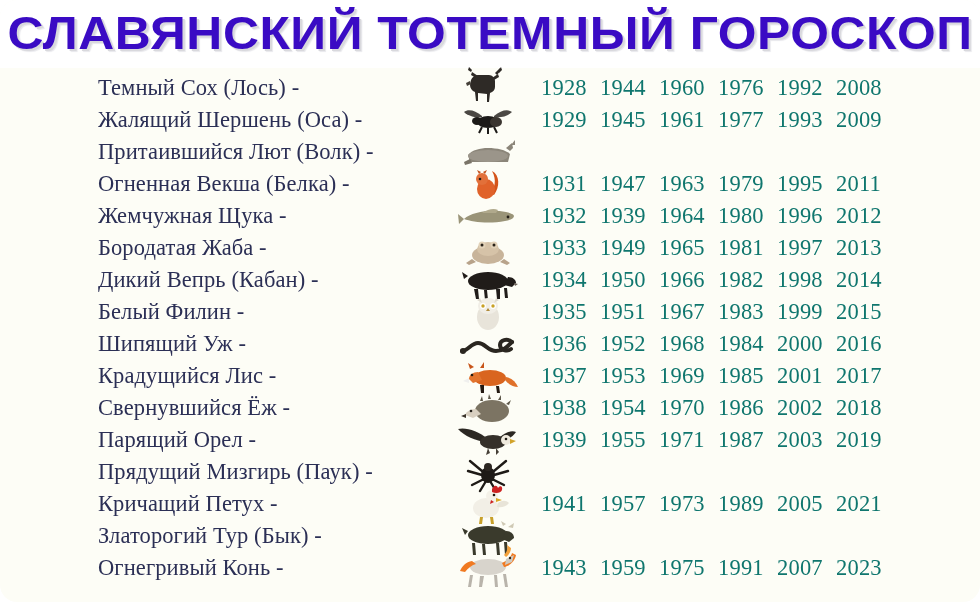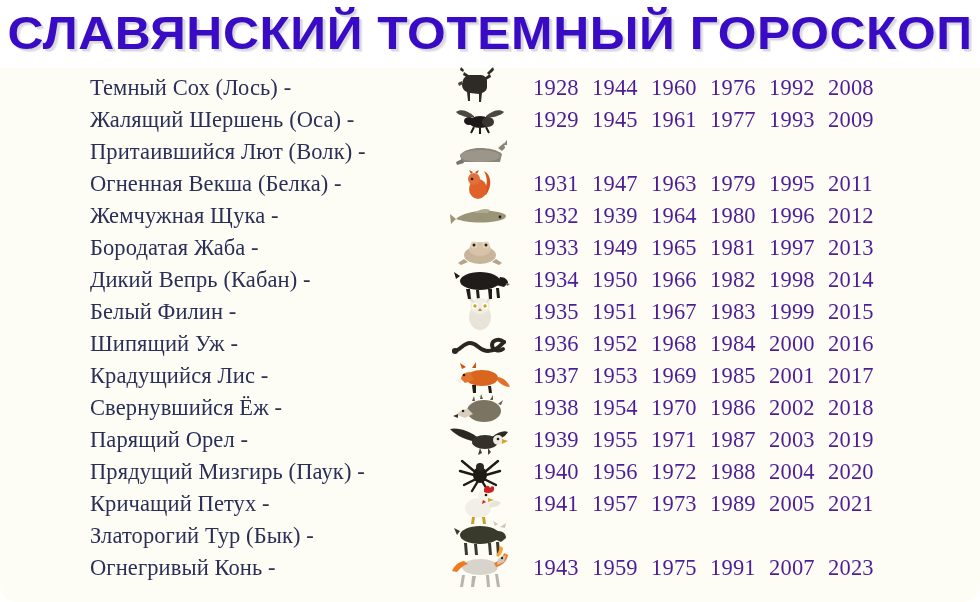--- a/index.html
+++ b/index.html
@@ -46,21 +46,21 @@
     transform-origin: center top;
     text-shadow:
       2px 2px 0 #d9d9dd,
       3px 3px 1px #e8e8ec;
     white-space: nowrap;
   }
 
   
   .table {
     position: absolute;
-    left: 0;
+    left: 8px;
     top: 72px;
     width: 864px;
   }
   .row {
     position: relative;
     height: 32px;
   }
 
   .name-cell {
     position: absolute;
@@ -75,21 +75,21 @@
     letter-spacing: 0.1px;
   }
 
   .years-cell {
     position: absolute;
     left: 533px;
     top: 0;
     height: 32px;
     line-height: 31px;
     font-size: 22.5px;
-    color: #4c1d95;
+    color: #0f766e;
     white-space: nowrap;
     letter-spacing: 0.2px;
   }
   .years-cell .yr {
     display: inline-block;
     width: 59px;
   }
 
   
   .animal-cell {
@@ -343,21 +343,20 @@
             <svg viewBox="0 0 80 46">
               <g stroke="#1e1a16" stroke-width="2.4" fill="none" stroke-linecap="round">
                 <path d="M34 22L22 12M34 26L20 22M36 30L24 36M38 32L32 42"></path>
                 <path d="M46 22L58 12M46 26L60 22M44 30L56 36M42 32L48 42"></path>
               </g>
               <ellipse cx="40" cy="26" rx="7" ry="8" fill="#1e1a16"></ellipse>
               <circle cx="40" cy="18" r="4" fill="#2c2621"></circle>
             </svg>
           </div>
         </div>
-        <div class="years-cell"><span class="yr">1940</span><span class="yr">1956</span><span class="yr">1972</span><span class="yr">1988</span><span class="yr">2004</span><span class="yr">2020</span></div>
       </div>
       <div class="row">
         <div class="name-cell">Кричащий Петух -</div>
         <div class="animal-cell">
           <div class="animal-art">
             <svg viewBox="0 0 80 46">
               <g>
                 <ellipse cx="38" cy="27" rx="13" ry="10" fill="#f2efe6"></ellipse>
                 <path d="M50 22c4-3 8-3 11 0-3 4-8 5-12 4z" fill="#e8e4d8"></path>
                 <circle cx="44" cy="15" r="6" fill="#f4f1e8"></circle>

